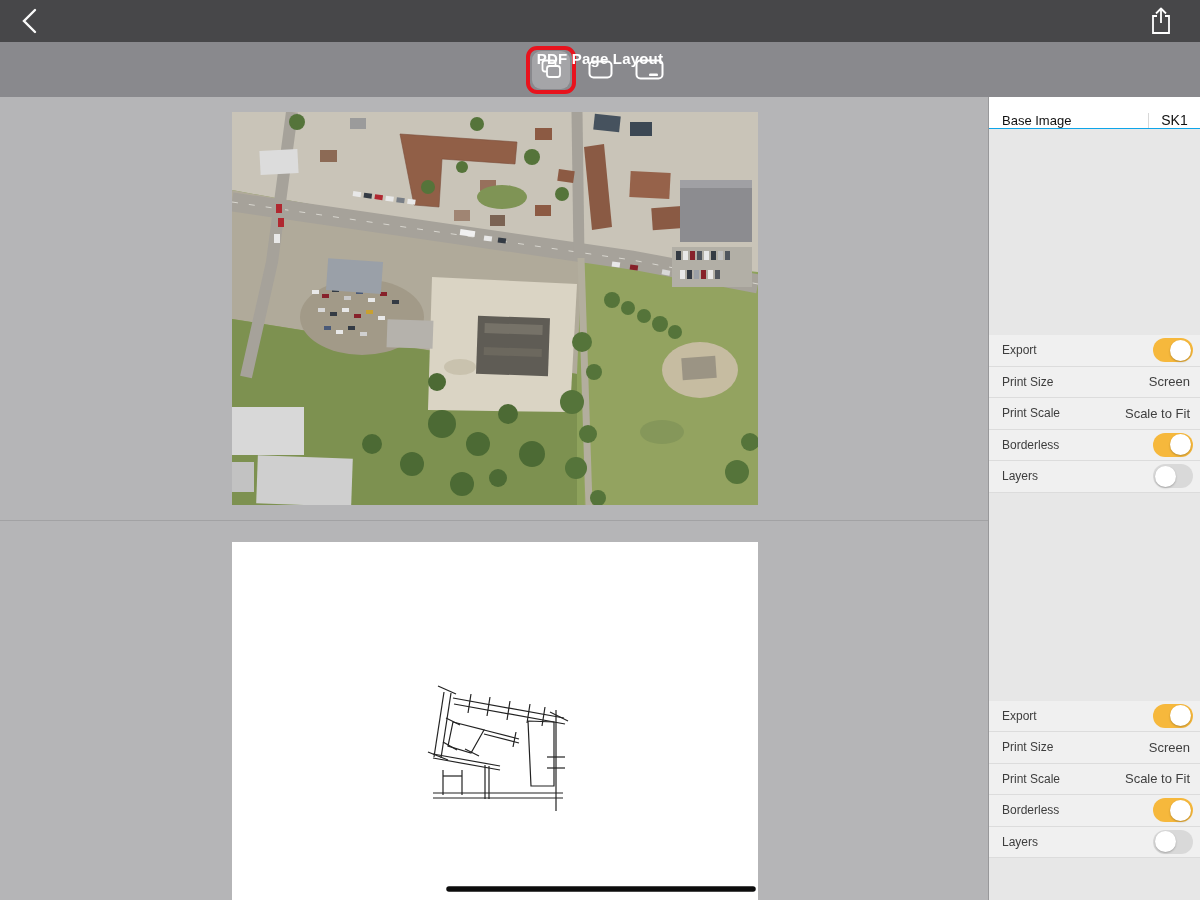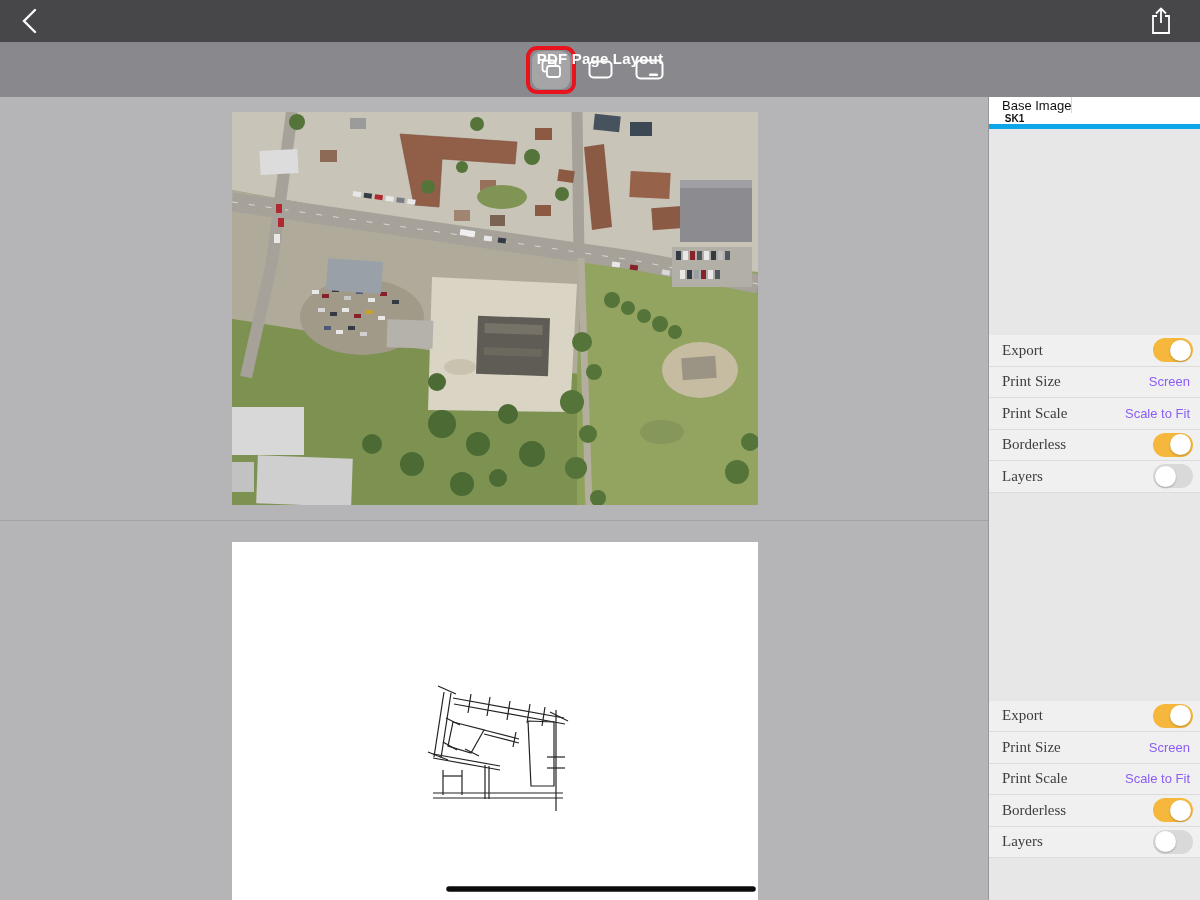--- a/index.html
+++ b/index.html
@@ -25,31 +25,31 @@
   
   .canvas { position:absolute; top:97px; left:0; width:988px; height:803px; background:#b5b5b7; }
   .page1 { position:absolute; left:232px; top:15px; width:526px; height:393px; background:#8ea25c; overflow:hidden; }
   .pages-divider { position:absolute; top:423px; left:0; width:988px; height:1px; background:#a2a2a4; }
   .page2 { position:absolute; left:232px; top:445px; width:526px; height:358px; background:#ffffff; }
   .page1 svg, .page2 svg { display:block; width:100%; height:100%; }
 
   
   .sidebar { position:absolute; top:97px; right:0; width:212px; height:803px; background:#e7e7e7;
     border-left:1px solid #98989a; overflow:hidden; z-index:20; }
-  .sb-header { height:32px; background:#fff; display:flex; align-items:flex-start; border-bottom:5px solid #0ea5e9;flex-direction:column; }
+  .sb-header { height:32px; background:#fff; display:flex; align-items:flex-end; border-bottom:1px solid #0ea5e9; }
   .sb-header-title { flex:1; display:flex; align-items:center; padding-left:13px;
     font-size:13px; color:#111; border-right:1px solid #d8d8d8; }
   .sb-header-tag { width:51px; display:flex; align-items:center; justify-content:center;
-    font-size:10px; font-weight:bold; color:#111; }
+    font-size:14px; font-weight:normal; color:#111; }
   .sb-spacer1 { height:206px; }
   .sb-spacer2 { height:208px; }
   .sb-row { height:31.5px; background:#f0f0f0; border-bottom:1.5px solid #dcdcdc;
     display:flex; align-items:center; padding:0 7px 0 13px; }
-  .sb-label { flex:1; font-size:15px; color:#3d3d3d;font-family:Liberation Serif, serif; }
-  .sb-value { font-size:13px; color:#8b5cf6; padding-right:3px; }
+  .sb-label { flex:1; font-size:12px; color:#3d3d3d; }
+  .sb-value { font-size:13px; color:#404040; padding-right:3px; }
   .toggle { position:relative; width:40px; height:24px; border-radius:12px; background:#d9d9d9; flex:none; cursor:pointer; }
   .toggle .knob { position:absolute; top:1.5px; left:2px; width:21px; height:21px; border-radius:50%;
     background:#fff; box-shadow:0 1px 2px rgba(0,0,0,.25); }
   .toggle.on { background:#f6b83c; }
   .toggle.on .knob { left:auto; right:2px; }
 </style>
 </head>
 <body>
 
 <div class="topbar">

